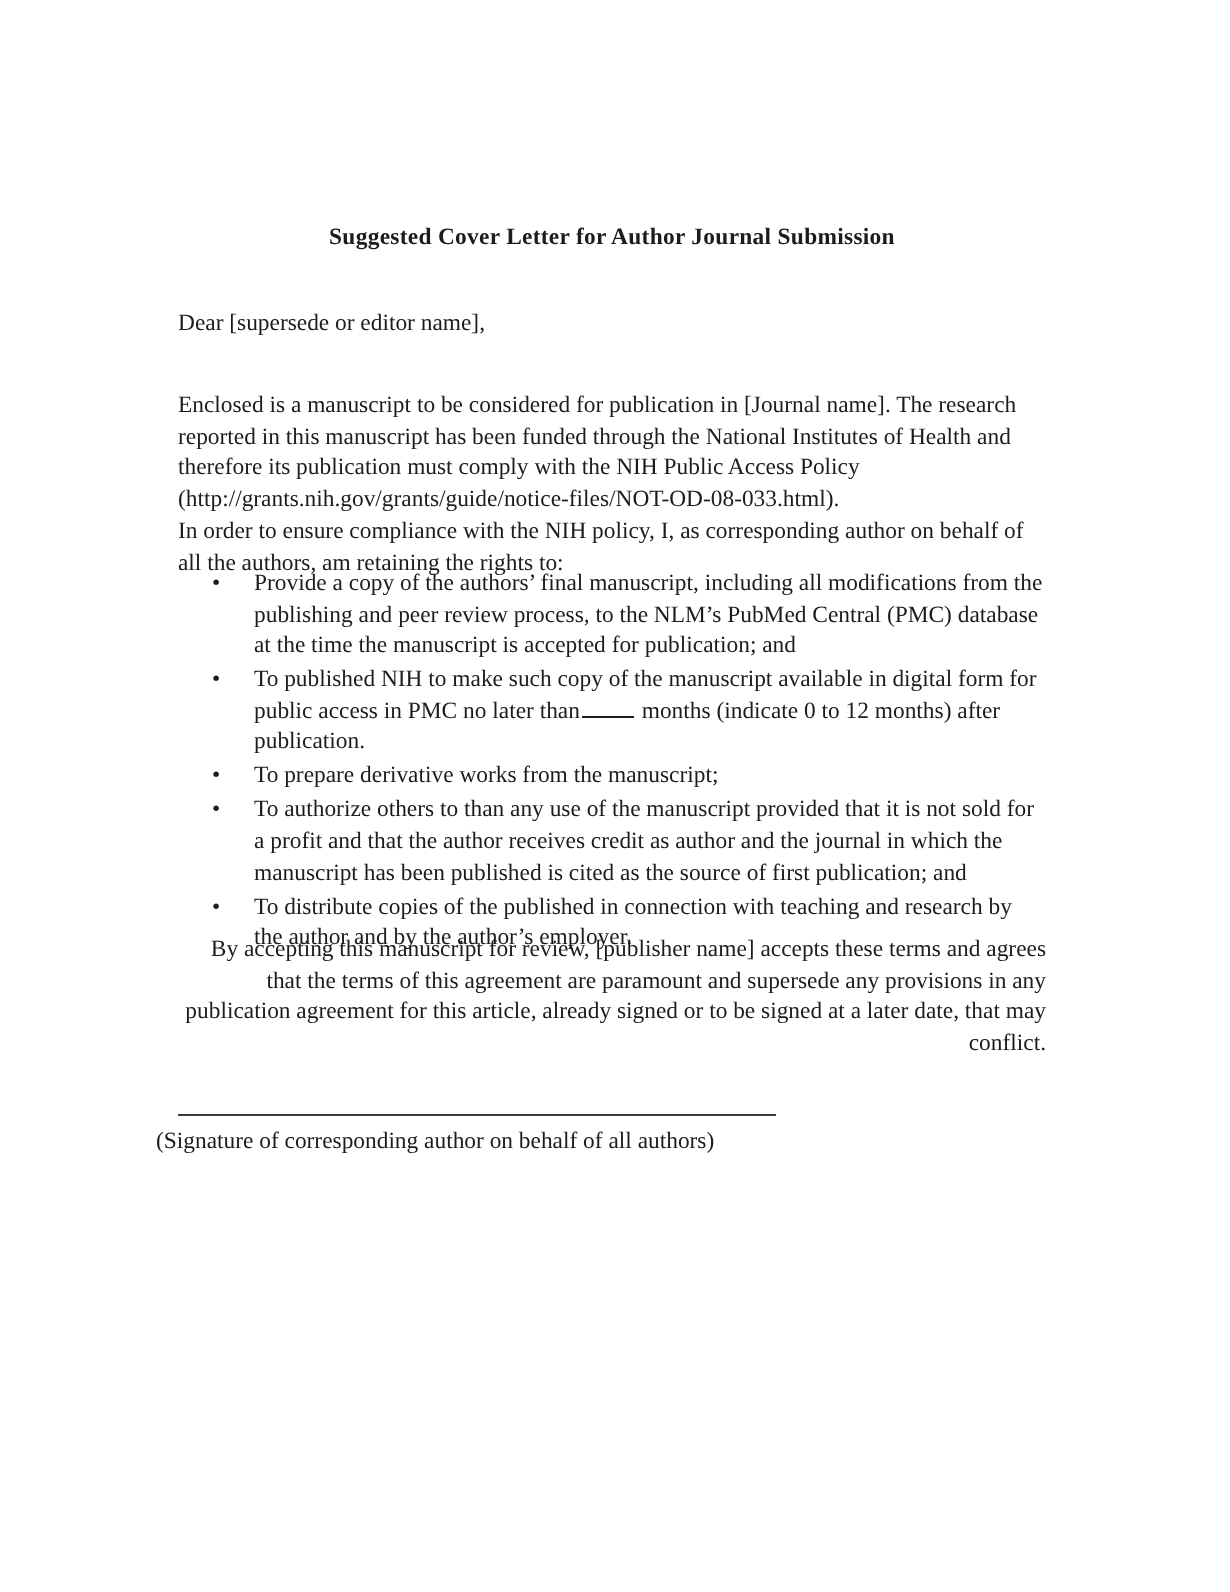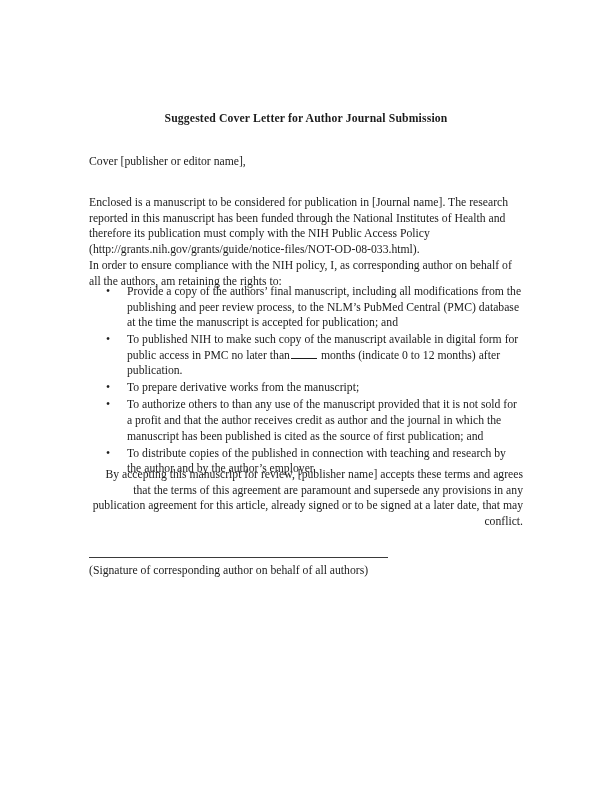--- a/index.html
+++ b/index.html
@@ -103,37 +103,37 @@
   .signature-rule {
     position: absolute;
     left: 89px;
     top: 513px;
     width: 299px;
     height: 0;
     border-top: 1px solid #3a3a3a;
   }
   .signature-caption {
     position: absolute;
-    left: 89px;
+    left: 78px;
     top: 519px;
     width: 434px;
     font-size: 11.7px;
     line-height: 15.6px;
   }
 </style>
 </head>
 <body>
 
 <div class="page">
 
   <div class="content">
 
     <div class="doc-title">Suggested Cover Letter for Author Journal Submission</div>
 
-    <div class="block salutation">Cover [publisher or editor name],</div>
+    <div class="block salutation">Dear [supersede or editor name],</div>
 
     <div class="block para-enclosed">Enclosed is a manuscript to be considered for publication in [Journal name].  The research reported in this manuscript has been funded through the National Institutes of Health and therefore its publication must comply with the NIH Public Access Policy (http://grants.nih.gov/grants/guide/notice-files/NOT-OD-08-033.html).</div>
 
     <div class="block para-rights">In order to ensure compliance with the NIH policy, I, as corresponding author on behalf of all the authors, am retaining the rights to:</div>
 
     <ul class="rights-list">
       <li>
         <span class="bullet-dot">•</span>
         <span class="item-text">Provide a copy of the authors’ final manuscript, including all modifications from the publishing and peer review process, to the NLM’s PubMed Central (PMC) database at the time the manuscript is accepted for publication; and</span>
       </li>

